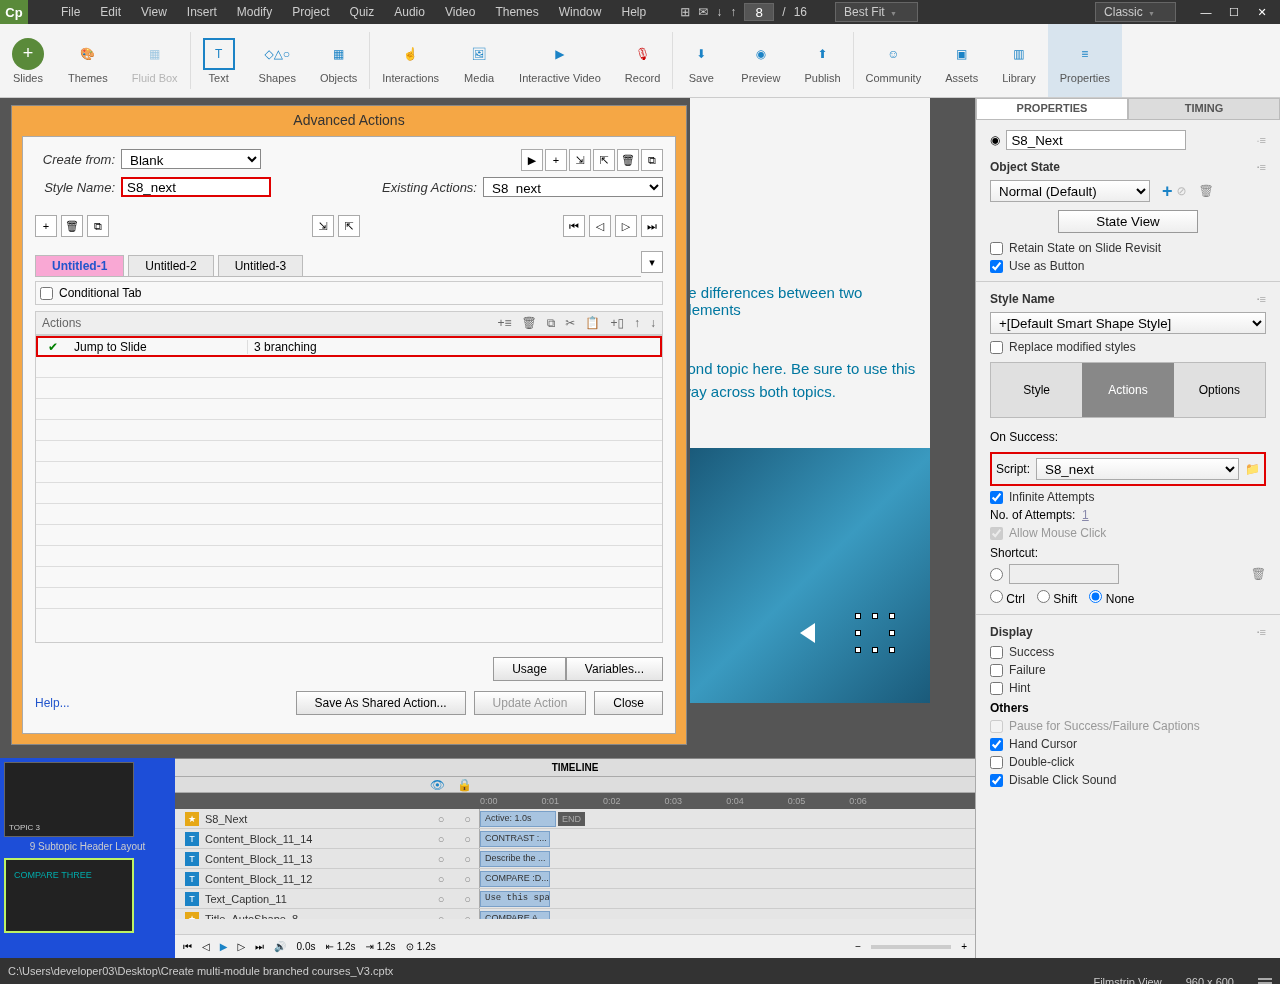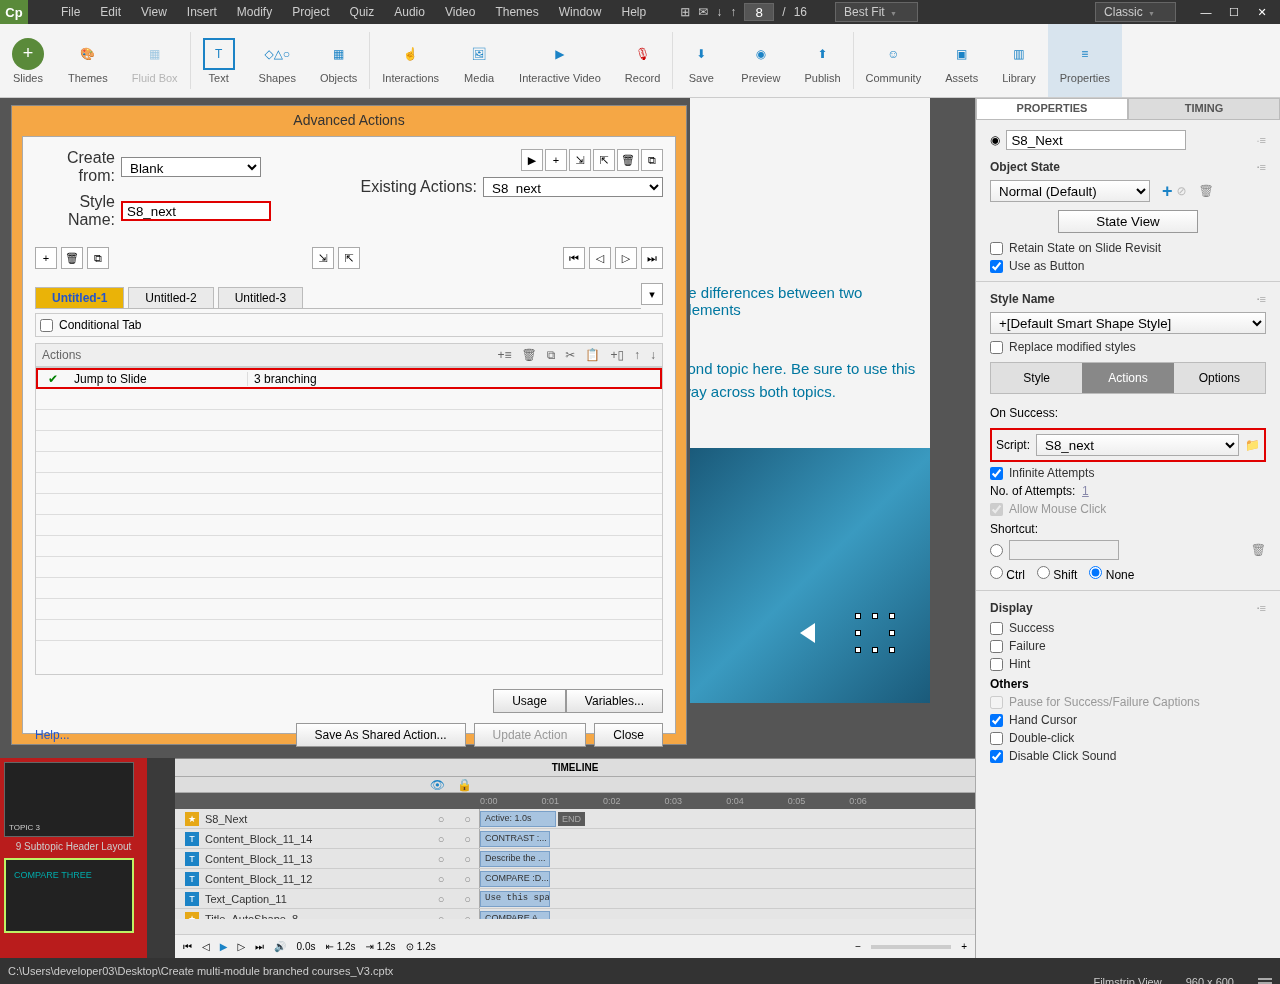--- a/index.html
+++ b/index.html
@@ -32,29 +32,29 @@
 .canvas { position: absolute; left: 690px; top: 0; width: 240px; height: 605px; background: #f4f4f4; overflow: hidden; }
 .canvas-text1 { position: absolute; top: 186px; left: -10px; right: 10px; color: #0077a0; font-size: 15px; }
 .canvas-text2 { position: absolute; top: 260px; left: -10px; right: 10px; color: #0077a0; font-size: 15px; line-height: 1.5; }
 .canvas-img { position: absolute; top: 350px; left: 0; right: 0; bottom: 0; background: linear-gradient(135deg, #1a5a7a, #3a9ac0, #1a5a7a); }
 
 
 .dialog { position: absolute; left: 11px; top: 105px; width: 676px; height: 640px; background: #f5a745; border: 1px solid #888; }
 .dialog-title { text-align: center; padding: 6px; color: #333; font-size: 14px; }
 .dialog-body { position: absolute; top: 30px; left: 10px; right: 10px; bottom: 10px; background: #f8f8f8; border: 1px solid #aaa; padding: 12px; }
 .form-row { display: flex; align-items: center; margin-bottom: 8px; }
-.form-label { width: 80px; text-align: right; margin-right: 6px; color: #333; font-size: 16px; }
+.form-label { width: 80px; text-align: right; margin-right: 6px; color: #333; font-size: 13px; font-style: italic; }
 .form-input { border: 1px solid #888; background: #fff; padding: 2px 4px; height: 20px; }
 .form-select { border: 1px solid #888; background: #fff; padding: 2px 4px; height: 20px; }
 .highlight-red { border: 2px solid #e00000; }
 .dlg-icons-row { display: flex; justify-content: space-between; margin: 10px 0; }
 .icon-btn { width: 22px; height: 22px; border: 1px solid #aaa; background: #fff; display: inline-flex; align-items: center; justify-content: center; font-size: 11px; }
 .tabs-row { display: flex; margin-top: 8px; border-bottom: 1px solid #bbb; }
 .tab { border: 1px solid #bbb; border-bottom: none; padding: 3px 16px; background: #eaeaea; margin-right: 4px; font-size: 12px; }
-.tab.active { color: #2255cc; background: #eab308; font-weight: bold; }
+.tab.active { color: #2255cc; background: #f9a8d4; font-weight: bold; }
 .conditional-row { display: flex; align-items: center; padding: 4px; border: 1px solid #ccc; margin-top: 4px; }
 .actions-header { margin-top: 6px; padding: 4px 6px; background: #eee; border: 1px solid #ccc; display: flex; justify-content: space-between; align-items: center; color: #666; }
 .actions-grid { border: 1px solid #ccc; height: 308px; overflow: hidden; position: relative; }
 .grid-row { display: flex; border-bottom: 1px solid #ddd; height: 21px; align-items: center; }
 .cell-check { width: 30px; display: flex; align-items: center; justify-content: center; color: green; }
 .cell-1 { width: 180px; padding-left: 6px; border-right: 1px solid #ddd; }
 .cell-2 { width: 120px; padding-left: 6px; }
 .dlg-buttons { display: flex; justify-content: flex-end; gap: 0; margin-top: 14px; }
 .dlg-btn { padding: 4px 18px; border: 1px solid #999; background: linear-gradient(#fff, #e5e5e5); font-size: 12px;}
 .dlg-btn.disabled { color: #999; }
@@ -66,29 +66,29 @@
 .props-tab { flex: 1; text-align: center; padding: 3px; background: #dcdcdc; border: 1px solid #bbb; font-size: 11px; font-weight: bold; color: #555; }
 .props-tab.active { background: #fff; }
 .props-body { padding: 10px 14px; position: relative; height: calc(100% - 22px); overflow-y: auto; }
 .props-section-title { font-weight: bold; color: #333; margin: 10px 0 6px 0; font-size: 12px; display: flex; justify-content: space-between; align-items: center; }
 .props-input { width: 180px; border: 1px solid #aaa; padding: 2px 4px; background: #fff; height: 20px; }
 .props-select { width: 160px; border: 1px solid #aaa; padding: 2px 4px; background: linear-gradient(#fff,#eee); height: 22px; }
 .plus-blue { color: #1b83c6; font-size: 18px; font-weight: bold; margin-left: 8px; }
 .state-view-btn { width: 140px; margin: 8px auto; display: block; padding: 3px; border: 1px solid #999; background: linear-gradient(#fff,#eee); }
 .check-row { display: flex; align-items: center; gap: 6px; margin: 4px 0; color: #333; font-size: 12px;}
 .style-tabs { display: flex; margin-top: 8px; border: 1px solid #bbb; }
-.style-tab { flex: 1; text-align: center; padding: 8px; background: #e0e0e0; font-size: 12px; }
+.style-tab { flex: 1; text-align: center; padding: 20px; background: #e0e0e0; font-size: 12px; }
 .style-tab.active { background: #888; color: #fff; }
 .script-row { display: flex; align-items: center; gap: 6px; padding: 4px; }
 .radio-row { display: flex; gap: 12px; margin: 6px 0; font-size: 12px;}
 .menu-icon-btn { color:#aaa; font-size: 11px; }
 hr.sep { border: none; border-top: 1px solid #ccc; margin: 8px -14px; }
 
 
-.filmstrip { position: absolute; left: 0; bottom: 26px; width: 147px; height: 200px; background: #b91c1c; padding: 4px; color: #ccc; font-size: 10px; }
+.filmstrip { position: absolute; left: 0; bottom: 26px; width: 175px; height: 200px; background: #1d4ed8; padding: 4px; color: #ccc; font-size: 10px; }
 .thumb { width: 130px; height: 75px; background: #222; border: 1px solid #666; margin-bottom: 4px; position: relative; }
 .thumb.active { border: 2px solid #bef264; }
 
 
 .timeline-panel { position: absolute; left: 175px; bottom: 26px; right: 305px; height: 200px; background: #e8e8e8; border-top: 1px solid #888; }
 .timeline-header { text-align: center; font-size: 10px; font-weight: bold; padding: 3px; background: #ddd; border-bottom: 1px solid #aaa; }
 .timeline-ruler { background: #5a5a5a; height: 16px; position: relative; color:#aaa; font-size:9px; display:flex; align-items:center; padding-left: 305px; gap:44px; }
 .timeline-rows { overflow-y: auto; height: 110px;}
 .timeline-row { display: flex; align-items: center; height: 20px; border-bottom: 1px solid #ccc; background: #e5e5e5; }
 .tr-label { width: 305px; display: flex; align-items: center; gap: 6px; padding-left: 10px; font-size: 11px; color: #333; border-right: 1px solid #aaa; height: 100%;}

